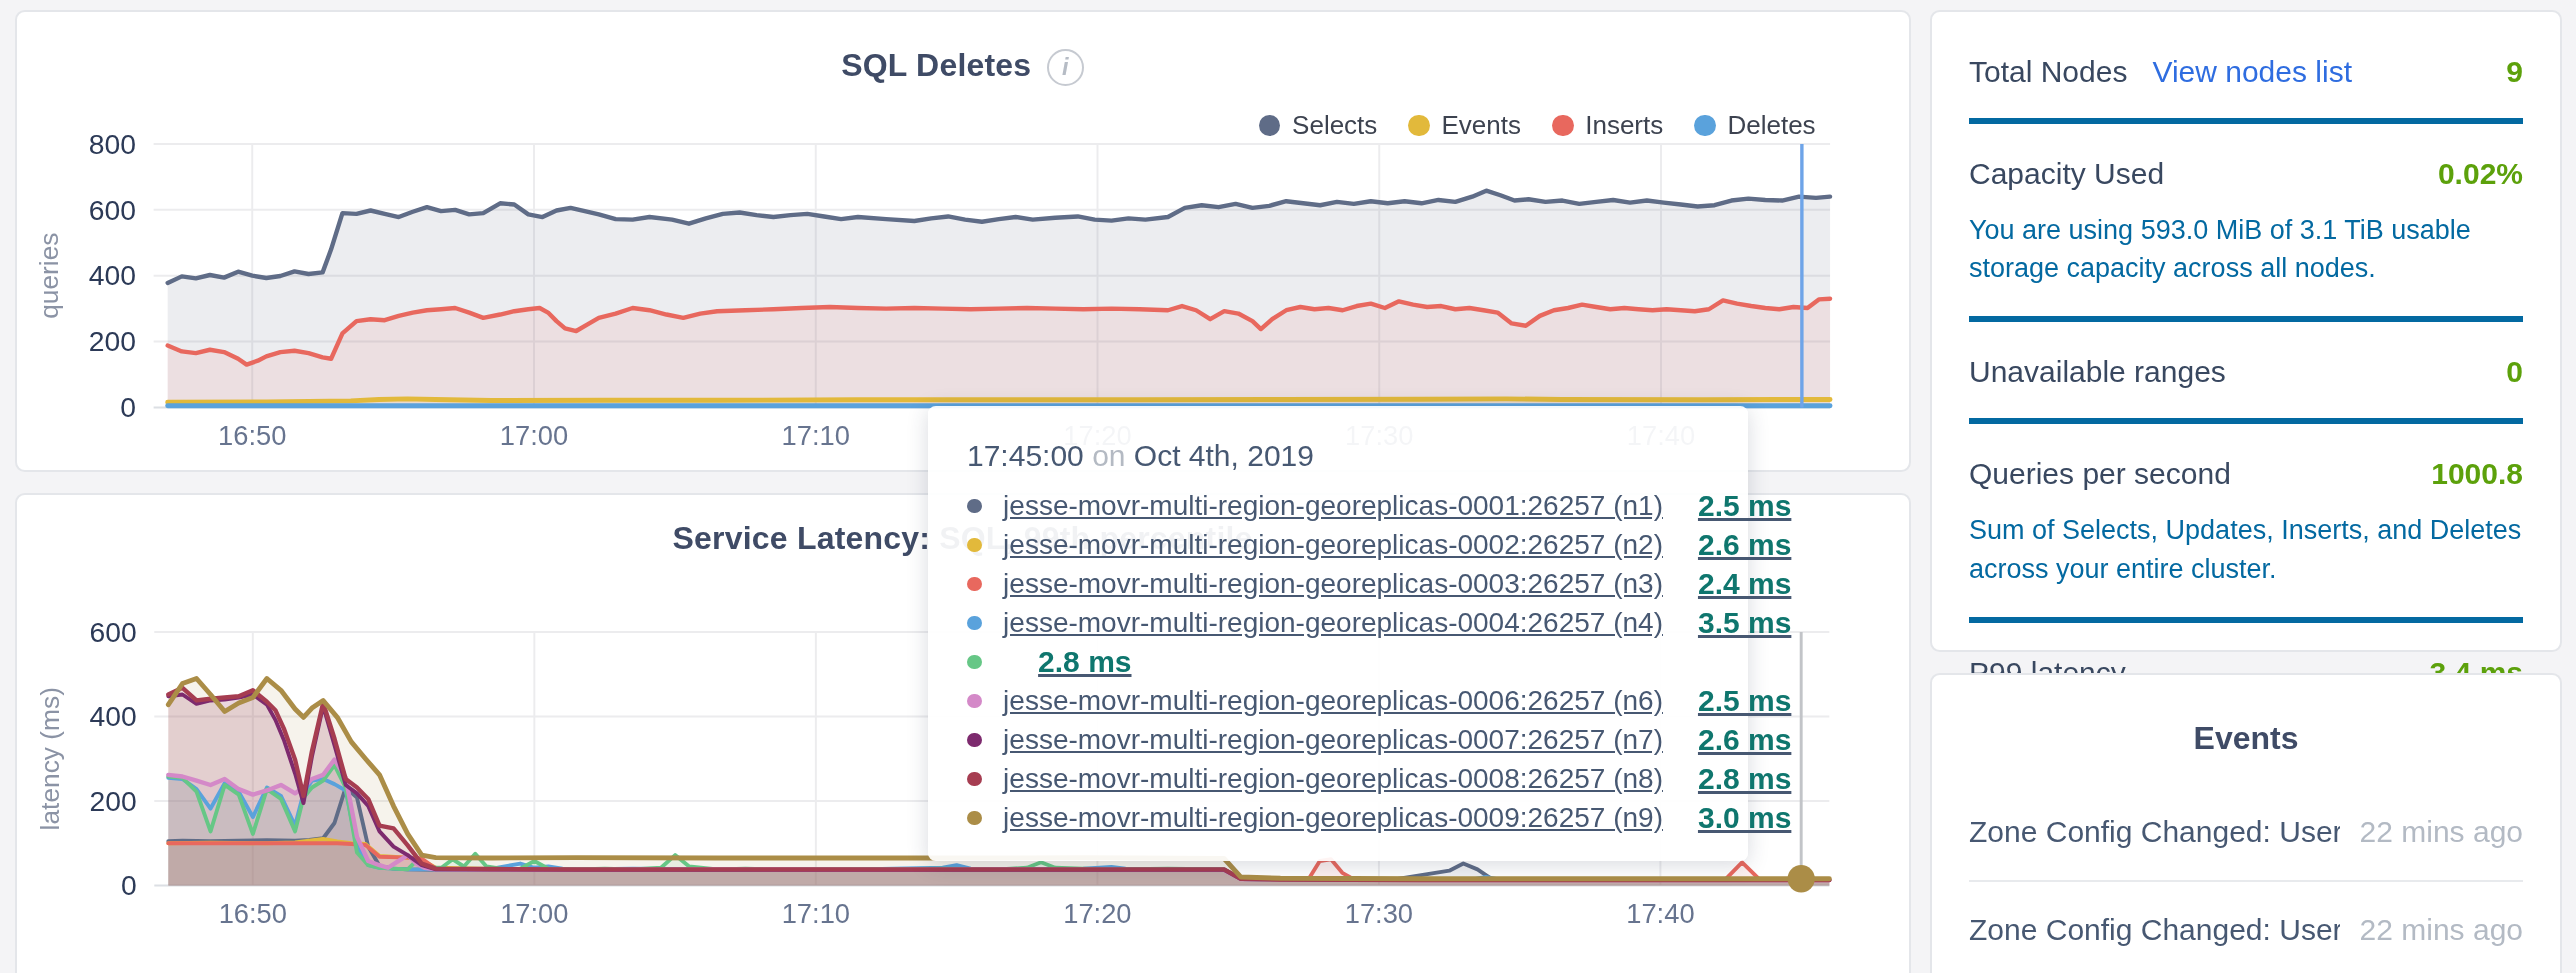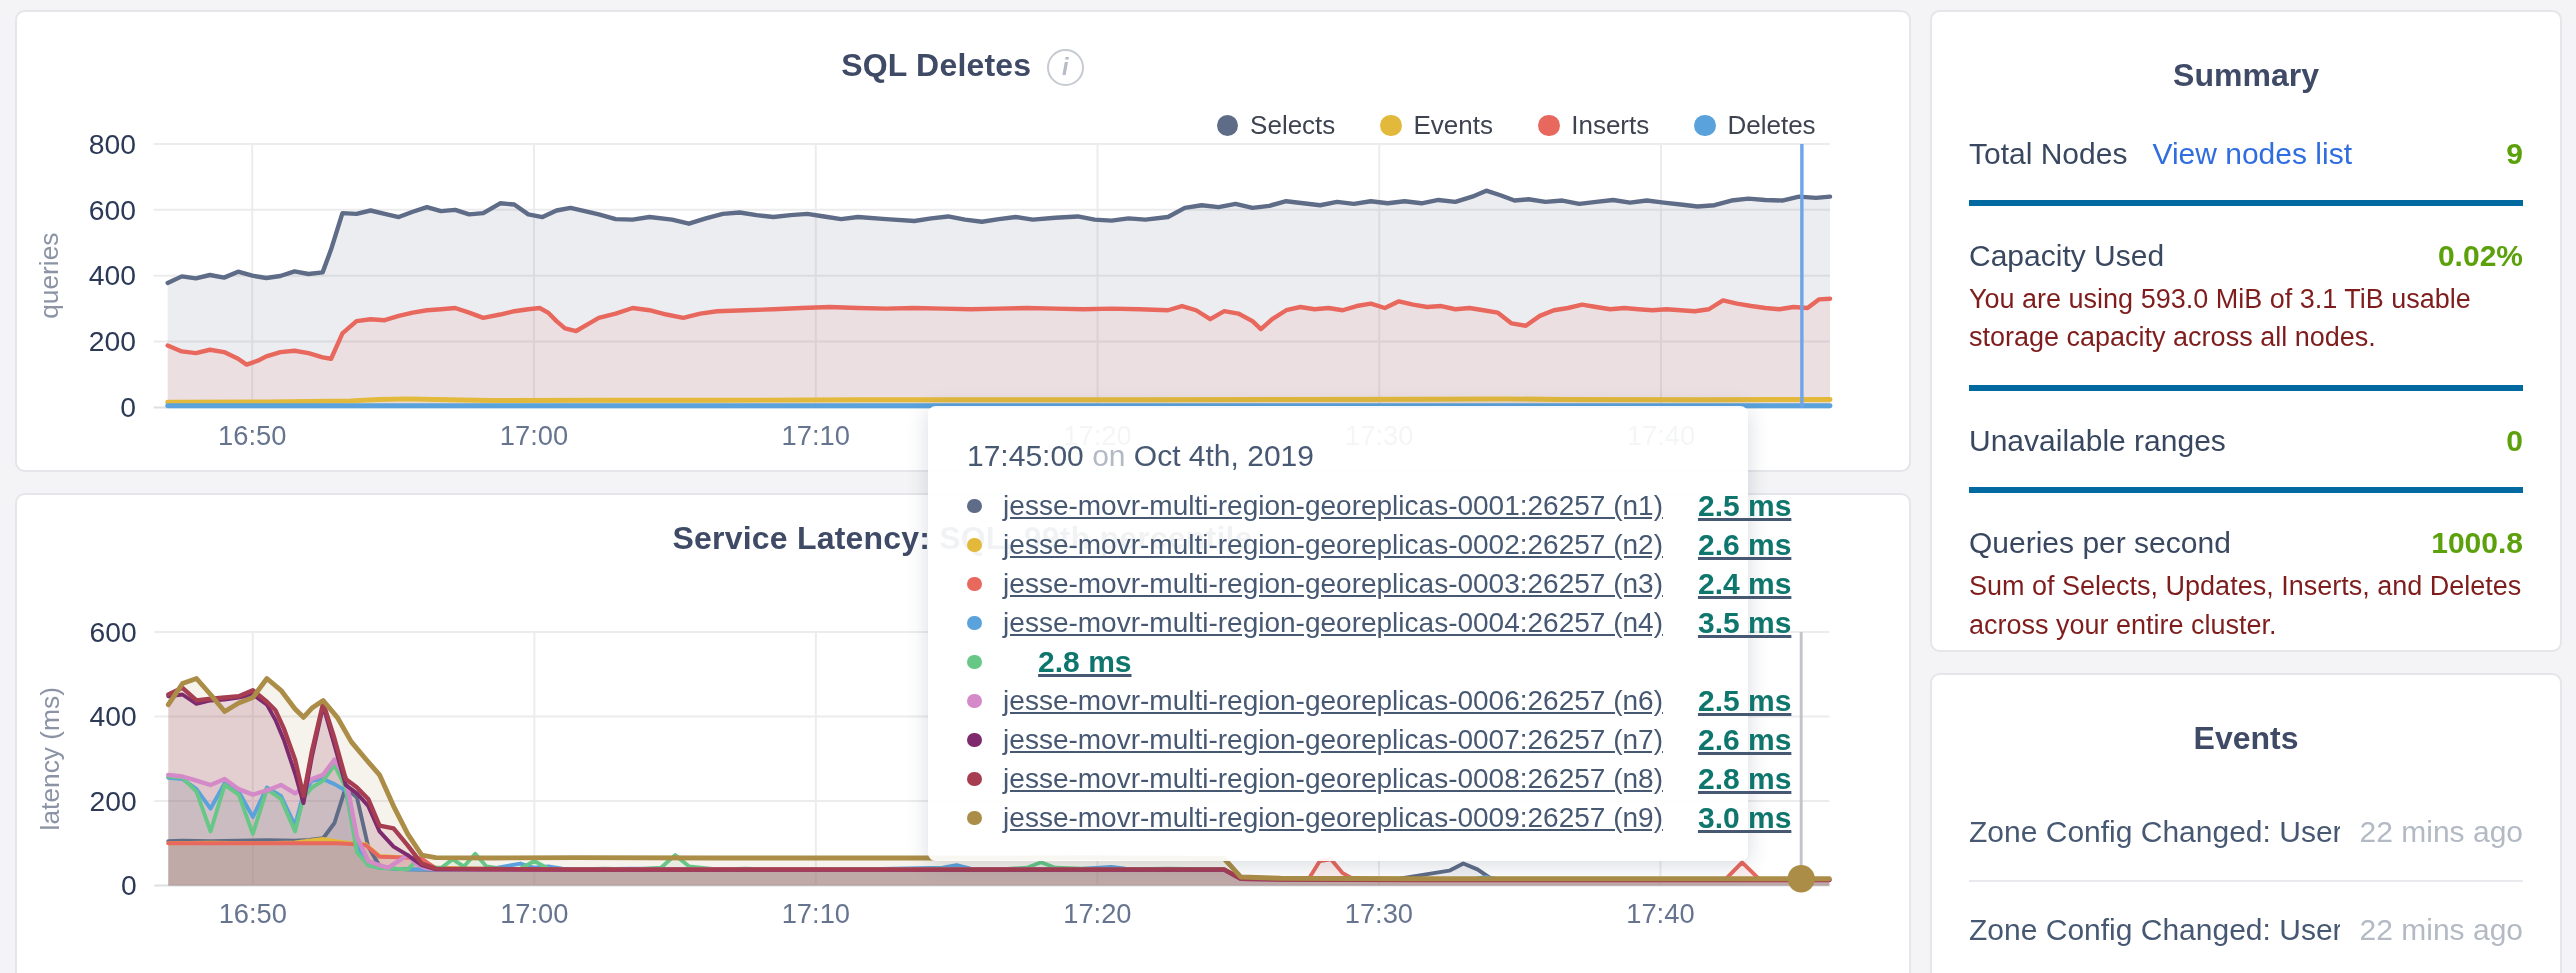--- a/index.html
+++ b/index.html
@@ -29,21 +29,21 @@
   }
   .chart-title .info-icon {
     display:inline-block; width:37px; height:37px; line-height:33px;
     border:2px solid #c6cad1; border-radius:50%;
     color:#b6bcc5; font-size:23.4px; font-weight:bold;
     text-align:center; vertical-align:middle; margin-left:15.6px;
     font-style:italic;
   }
   .legend {
     position:absolute; top:98px; right:93px;
-    display:flex; gap:45px; align-items:center;
+    display:flex; gap:31px; align-items:center;
     font-size:26px; color:#3d4350;text-align:right;
   }
   .legend-item { display:flex; align-items:center; gap:11.7px; cursor:pointer; }
   .legend-dot { width:21.5px; height:21.5px; border-radius:50%; display:inline-block; }
 
   svg.chart { position:absolute; left:0; top:0; }
   .tick-label { font-size:28px; fill:#67748f; font-family:"Liberation Sans",sans-serif; }
   .y-tick-label { font-size:29px; fill:#2c3a57; }
   .axis-unit  { font-size:27px; fill:#8b93a5; }
 
@@ -69,21 +69,21 @@
     text-align:center; font-size:32px; font-weight:bold; color:#3f4b66;
     padding-top:45px;
   }
   .panel-body { padding:9.8px 37px 0 37px; }
   .sum-row { border-bottom:6px solid #0369a1; padding:33px 0 29px 0; }
   .sum-row:last-child { border-bottom:none; }
   .sum-main { display:flex; align-items:baseline; }
   .sum-label { font-size:30px; color:#394860; white-space:nowrap; }
   .sum-link  { font-size:30px; color:#2f6de0; margin-left:25px; cursor:pointer; white-space:nowrap; }
   .sum-value { font-size:30px; font-weight:bold; color:#5ca10b; margin-left:auto; white-space:nowrap; }
-  .sum-sub   { font-size:27px; color:#7f1d1d; line-height:1.42; margin-top:7px; }
+  .sum-sub   { font-size:27px; color:#0369a1; line-height:1.42; margin-top:20px; }
 
   .event-row {
     display:flex; align-items:center; justify-content:space-between;
     padding:31px 0; border-bottom:2px solid #e8eaed; cursor:pointer;
   }
   .event-row:last-child { border-bottom:none; }
   .event-label { font-size:30px; color:#475872; white-space:nowrap; overflow:hidden; }
   .event-time  { font-size:30px; color:#b3bac4; margin-left:19.5px; white-space:nowrap; }
   #events-card .panel-body { padding-top:27px; }
 </style>
@@ -211,21 +211,20 @@
         <path d="M154.4 145.9 L168.9 144.1 L183.3 153.7 L197.7 150.2 L212.2 149.3 L226.6 147.2 L241.1 144.1 L255.5 154.5 L264.2 170.1 L272.8 190.5 L284.4 225.2 L293.0 255.5 L301.7 207.8 L313.2 155.8 L324.8 196.1 L336.3 236.9 L347.9 245.5 L359.4 258.5 L371.0 284.5 L385.4 300.1 L399.9 308.8 L414.3 319.2 L428.7 323.5 L573.1 324.0 L717.5 324.0 L861.8 324.0 L1006.2 324.0 L1150.6 324.0 L1237.2 324.0 L1254.5 333.5 L1439.3 334.4 L1583.7 334.4 L1858.0 334.4 " fill="none" stroke="#7d2a6e" stroke-width="4" stroke-linejoin="round" stroke-linecap="round"></path>
         <path d="M154.4 144.1 L168.9 137.2 L183.3 150.2 L197.7 148.5 L212.2 147.2 L226.6 145.9 L241.1 139.8 L255.5 151.5 L264.2 160.2 L272.8 178.8 L284.4 210.9 L293.0 248.1 L301.7 202.2 L313.2 152.8 L324.8 189.2 L336.3 230.8 L347.9 239.5 L359.4 251.2 L371.0 278.5 L385.4 281.5 L399.9 298.8 L414.3 317.5 L428.7 322.7 L486.5 323.1 L573.1 323.5 L717.5 323.5 L861.8 323.5 L1006.2 323.5 L1150.6 323.5 L1237.2 323.5 L1254.5 333.1 L1295.0 333.9 L1439.3 334.4 L1583.7 334.4 L1728.1 334.4 L1858.0 334.4 " fill="none" stroke="#a63d51" stroke-width="4.5" stroke-linejoin="round" stroke-linecap="round"></path>
         <path d="M154.4 154.5 L168.9 132.9 L183.3 127.7 L197.7 144.1 L212.2 161.5 L226.6 152.8 L241.1 147.2 L255.5 127.7 L269.9 139.8 L284.4 158.9 L293.0 167.5 L301.7 158.0 L313.2 150.2 L327.7 167.5 L342.1 192.7 L356.6 210.0 L371.0 226.5 L385.4 258.5 L399.9 287.1 L414.3 308.8 L428.7 311.4 L486.5 311.8 L573.1 311.4 L717.5 311.8 L861.8 311.8 L1006.2 311.8 L1092.8 311.4 L1150.6 311.8 L1237.2 312.3 L1254.5 331.3 L1295.0 332.6 L1439.3 333.1 L1583.7 333.1 L1728.1 333.1 L1829.1 333.1 L1858.0 333.1 " fill="none" stroke="#ab8d47" stroke-width="5" stroke-linejoin="round" stroke-linecap="round"></path>
       </g>
       <line x1="1829.126050420168" x2="1829.126050420168" y1="80" y2="340" stroke="#c2c4c8" stroke-width="3"></line>
       <circle cx="1829.126050420168" cy="333.06666666666666" r="14" fill="#ab8d47"></circle>
     </svg>
 </div>
 
 <div class="card" id="summary-card">
-  <div class="panel-title">Summary</div>
   <div class="panel-body" id="summary-rows">
       <div class="sum-row">
         <div class="sum-main">
           <span class="sum-label">Total Nodes</span>
           <span class="sum-link">View nodes list</span>
           <span class="sum-value">9</span>
         </div>
       </div>
       <div class="sum-row">
         <div class="sum-main">

